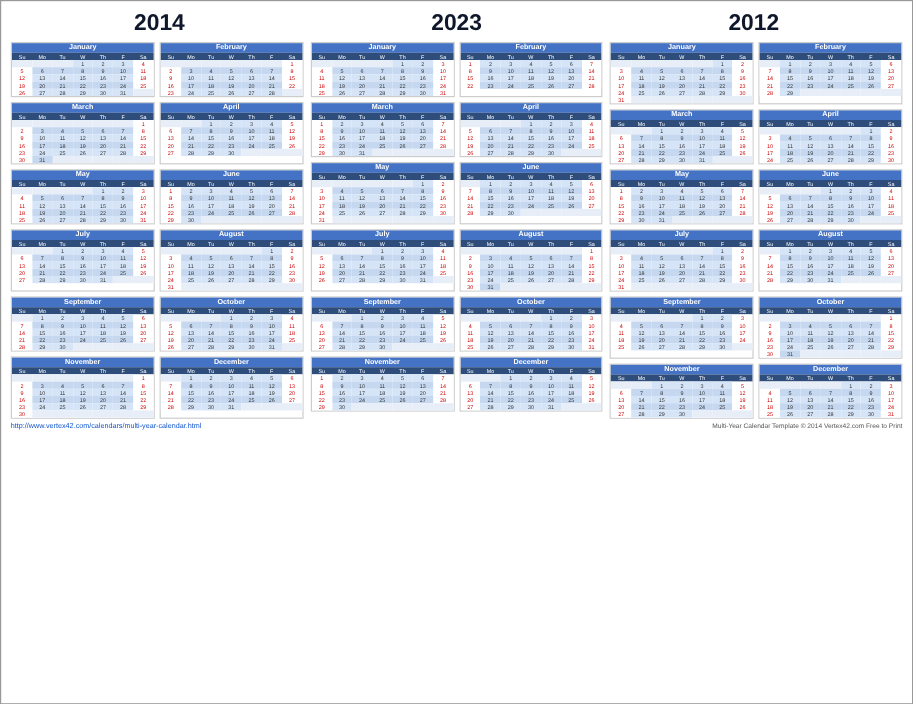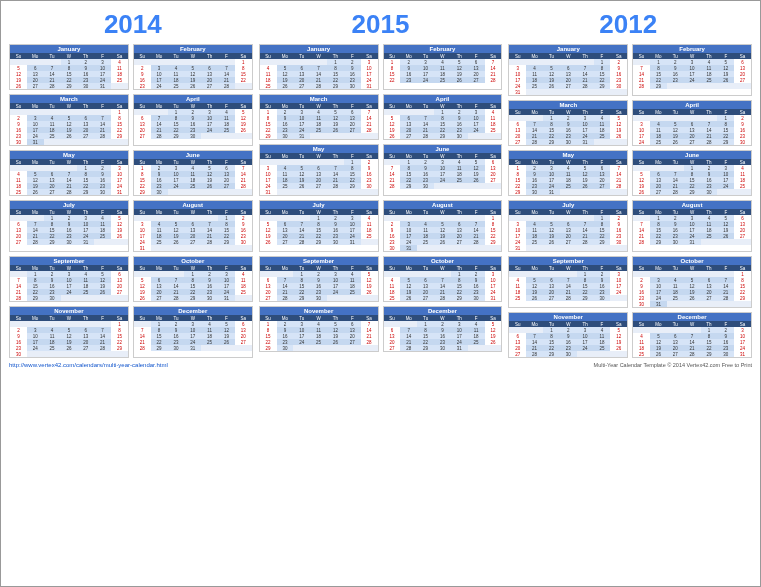--- a/index.html
+++ b/index.html
@@ -13,23 +13,23 @@
     }
     .main-container {
       width: 100%;
     }
     .year-headers {
       display: flex;
       justify-content: space-around;
       margin-bottom: 4px;
     }
     .year-title {
-      font-size: 26px;
+      font-size: 19px;
       font-weight: bold;
-      color: #3b82f6;
+      color: #0f172a;
       text-align: center;
       flex: 1;
     }
     .years-grid {
       display: flex;
       gap: 6px;
     }
     .year-col {
       flex: 1;
       display: flex;
@@ -89,21 +89,21 @@
     }
     .footer a { color: #1155cc; text-decoration: none; }
     .footer-right { color: #555; font-size: 5.5px; }
   </style>
 </head>
 <body>
 
 <div class="main-container">
   <div class="year-headers">
     <div class="year-title">2014</div>
-    <div class="year-title">2015</div>
+    <div class="year-title">2023</div>
     <div class="year-title">2012</div>
   </div>
   <div class="years-grid" id="years-grid">
   <div class="year-col">
         <div class="months-row">
           <div class="month-cal">
             <div class="month-header">January</div>
             <div class="dow-header">
               <span>Su</span>
               <span>Mo</span>

